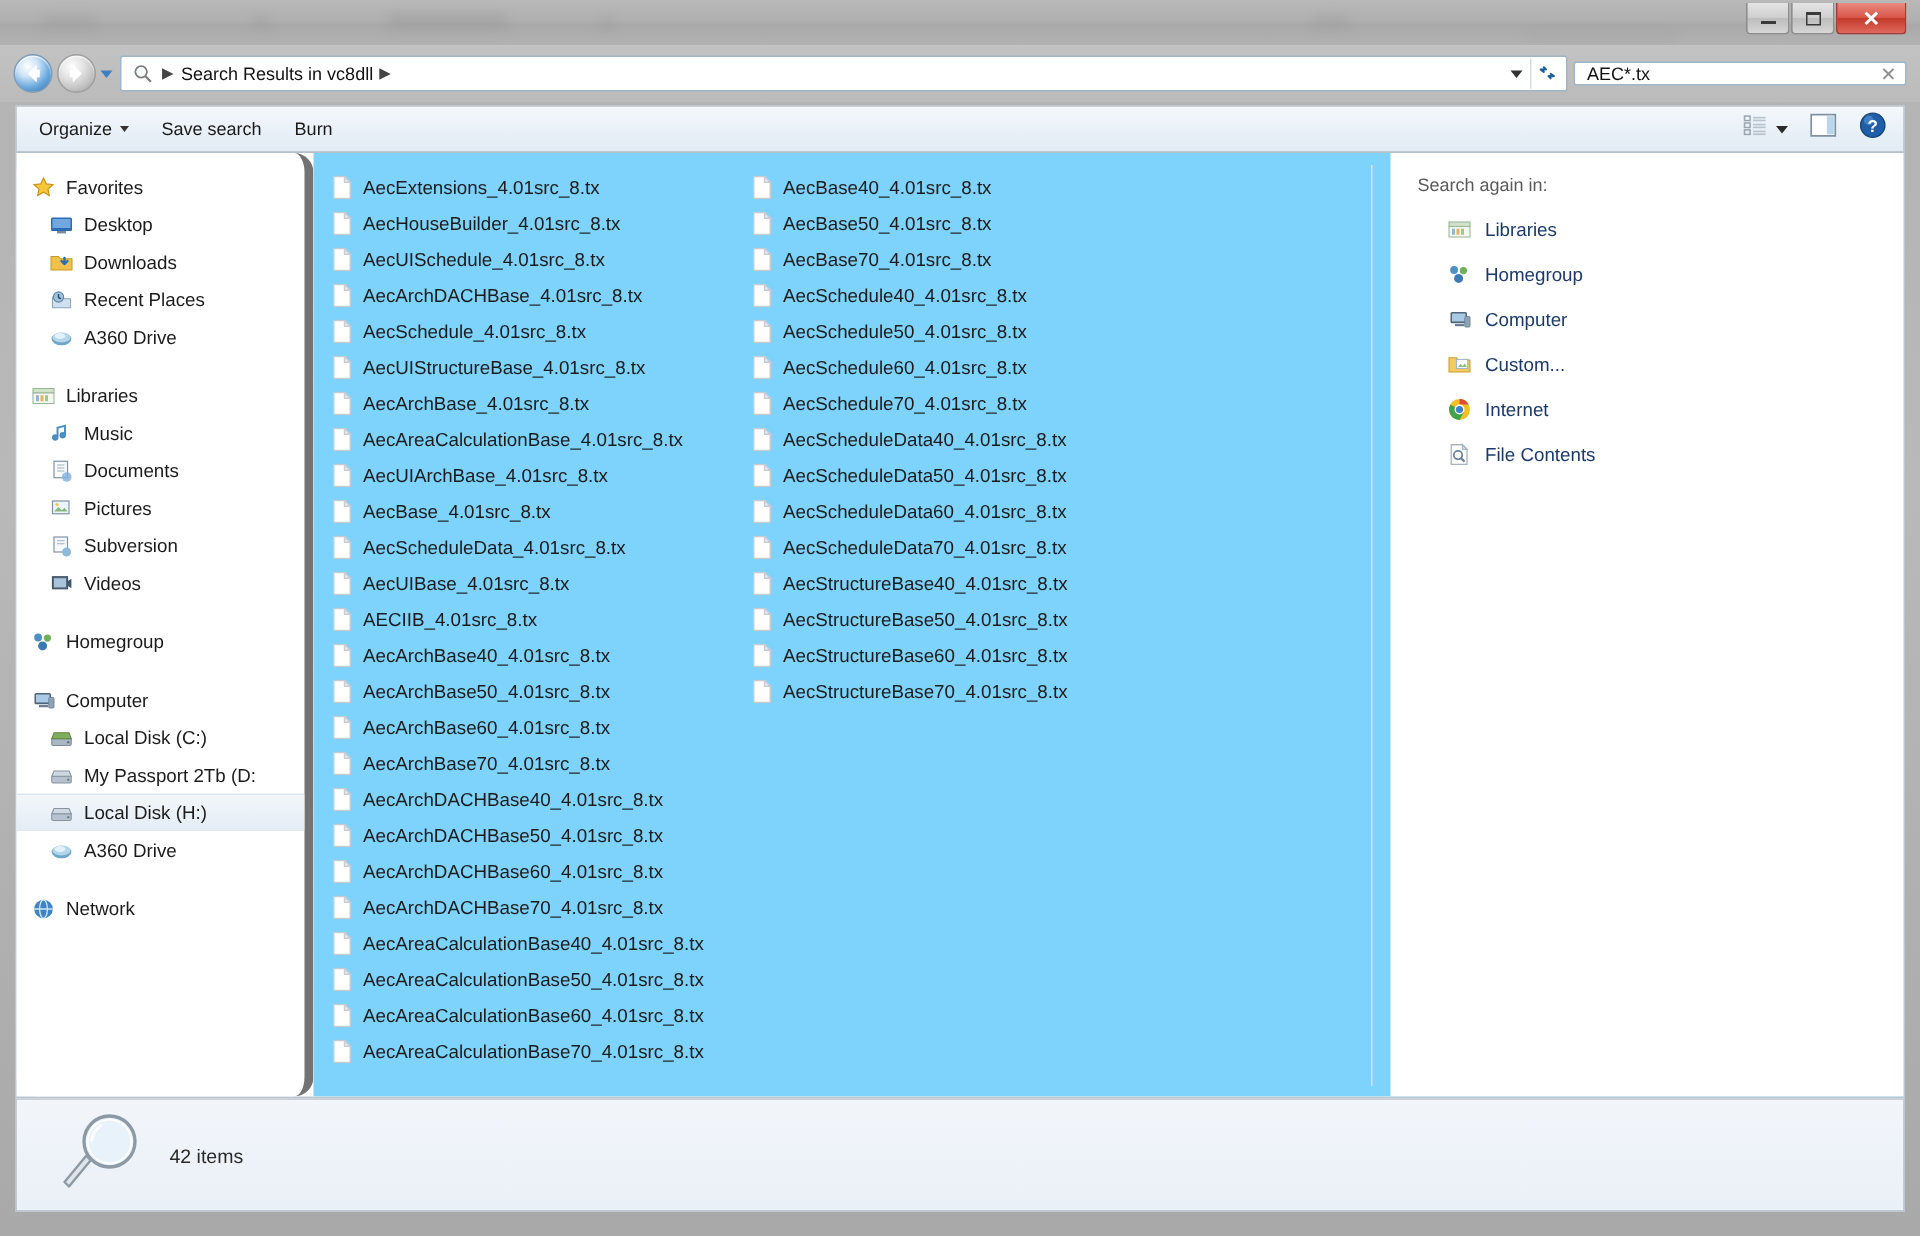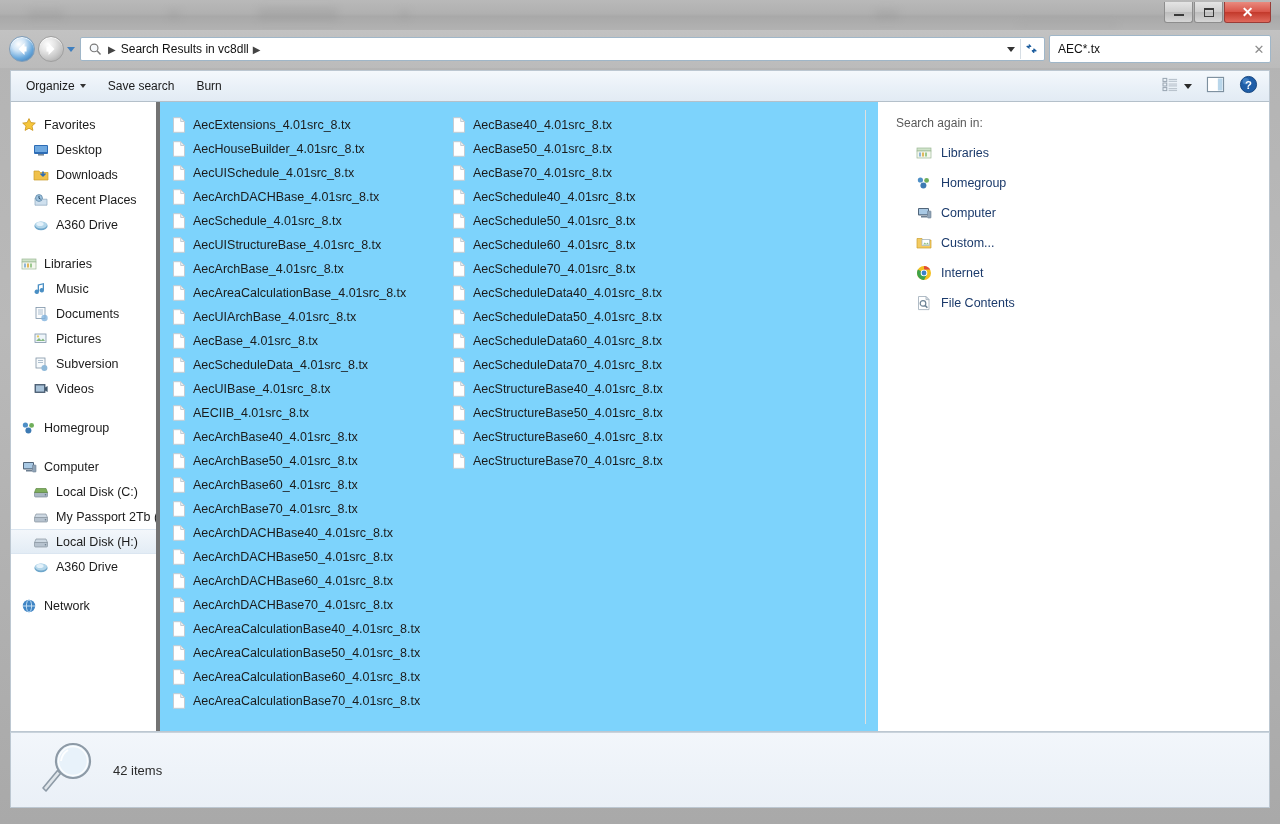--- a/index.html
+++ b/index.html
@@ -70,21 +70,21 @@
   #addrbar .searchglass { flex:none; width:18px; height:18px; display:flex; align-items:center; justify-content:center; }
   .crumb-sep { color:#444; font-size:10px; margin:0 5px 0 4px; }
   #crumbtext { font-size: 12px; color: #111; white-space: nowrap; }
   #addrbar .spacer { flex: 1; }
   .addr-drop { width:18px; height:20px; display:flex; align-items:center; justify-content:center; flex:none; }
   .addr-drop .tri { width:0;height:0;border-left:4px solid transparent;border-right:4px solid transparent;border-top:5px solid #333; }
   .refreshbtn { width:22px;height:20px;display:flex;align-items:center;justify-content:center;flex:none;
                 border-left:1px solid #d6dee5; color:#1c5d9e; font-size:13px; }
 
   #searchbox {
-    width: 222px; height: 28px; margin-left: 4px; flex: none;
+    width: 222px; height: 16px; margin-left: 4px; flex: none;
     background: #fff; border: 1px solid #9fb6c8; border-radius: 2px;
     display: flex; align-items: center; padding: 0 4px 0 8px;
   }
   #searchtext { font-size: 12px; color: #111; flex: 1; white-space: nowrap; }
   #searchclear { color:#8d8d8d; font-size:13px; width:14px; text-align:center; }
 
   
   #cmdbar {
     position: absolute; left: 10px; top: 70px; width: 1260px; height: 32px;
     background: linear-gradient(180deg,#f4f8fc 0%,#eaf1f8 50%,#e2ebf4 100%);
@@ -96,22 +96,22 @@
   #cmdbar .grow { flex: 1; }
   .cmdicon { padding: 4px 7px; display:flex; align-items:center; gap:5px; }
 
   
   #content {
     position: absolute; left: 10px; top: 102px; width: 1260px; height: 630px;
     background: #fff; border: 1px solid #bcc7d1; border-top: none;
     display: flex; overflow: hidden;
   }
   #navpane {
-    width: 149px; flex: none; background: #fff; border-right: 4px solid #737373;
-    padding: 10px 0 0 0; overflow: hidden; position: relative;
+    width: 198px; flex: none; background: #fff; border-right: 6px solid #737373;
+    padding: 10px 0 0 0; overflow: hidden; position: relative; border-radius: 13px;
   }
   .navgroup { margin-bottom: 14px; }
   .navitem {
     height: 25px; display: flex; align-items: center; gap: 7px;
     padding-left: 22px; font-size: 12.5px; color: #1b1b1b; white-space: nowrap;
   }
   .navitem.root { padding-left: 10px; font-weight: normal; }
   .navitem.selected {
     background: linear-gradient(180deg,#f3f7fb 0%,#e3ecf5 100%);
     border-top: 1px solid #dbe6f1; border-bottom: 1px solid #dbe6f1;

